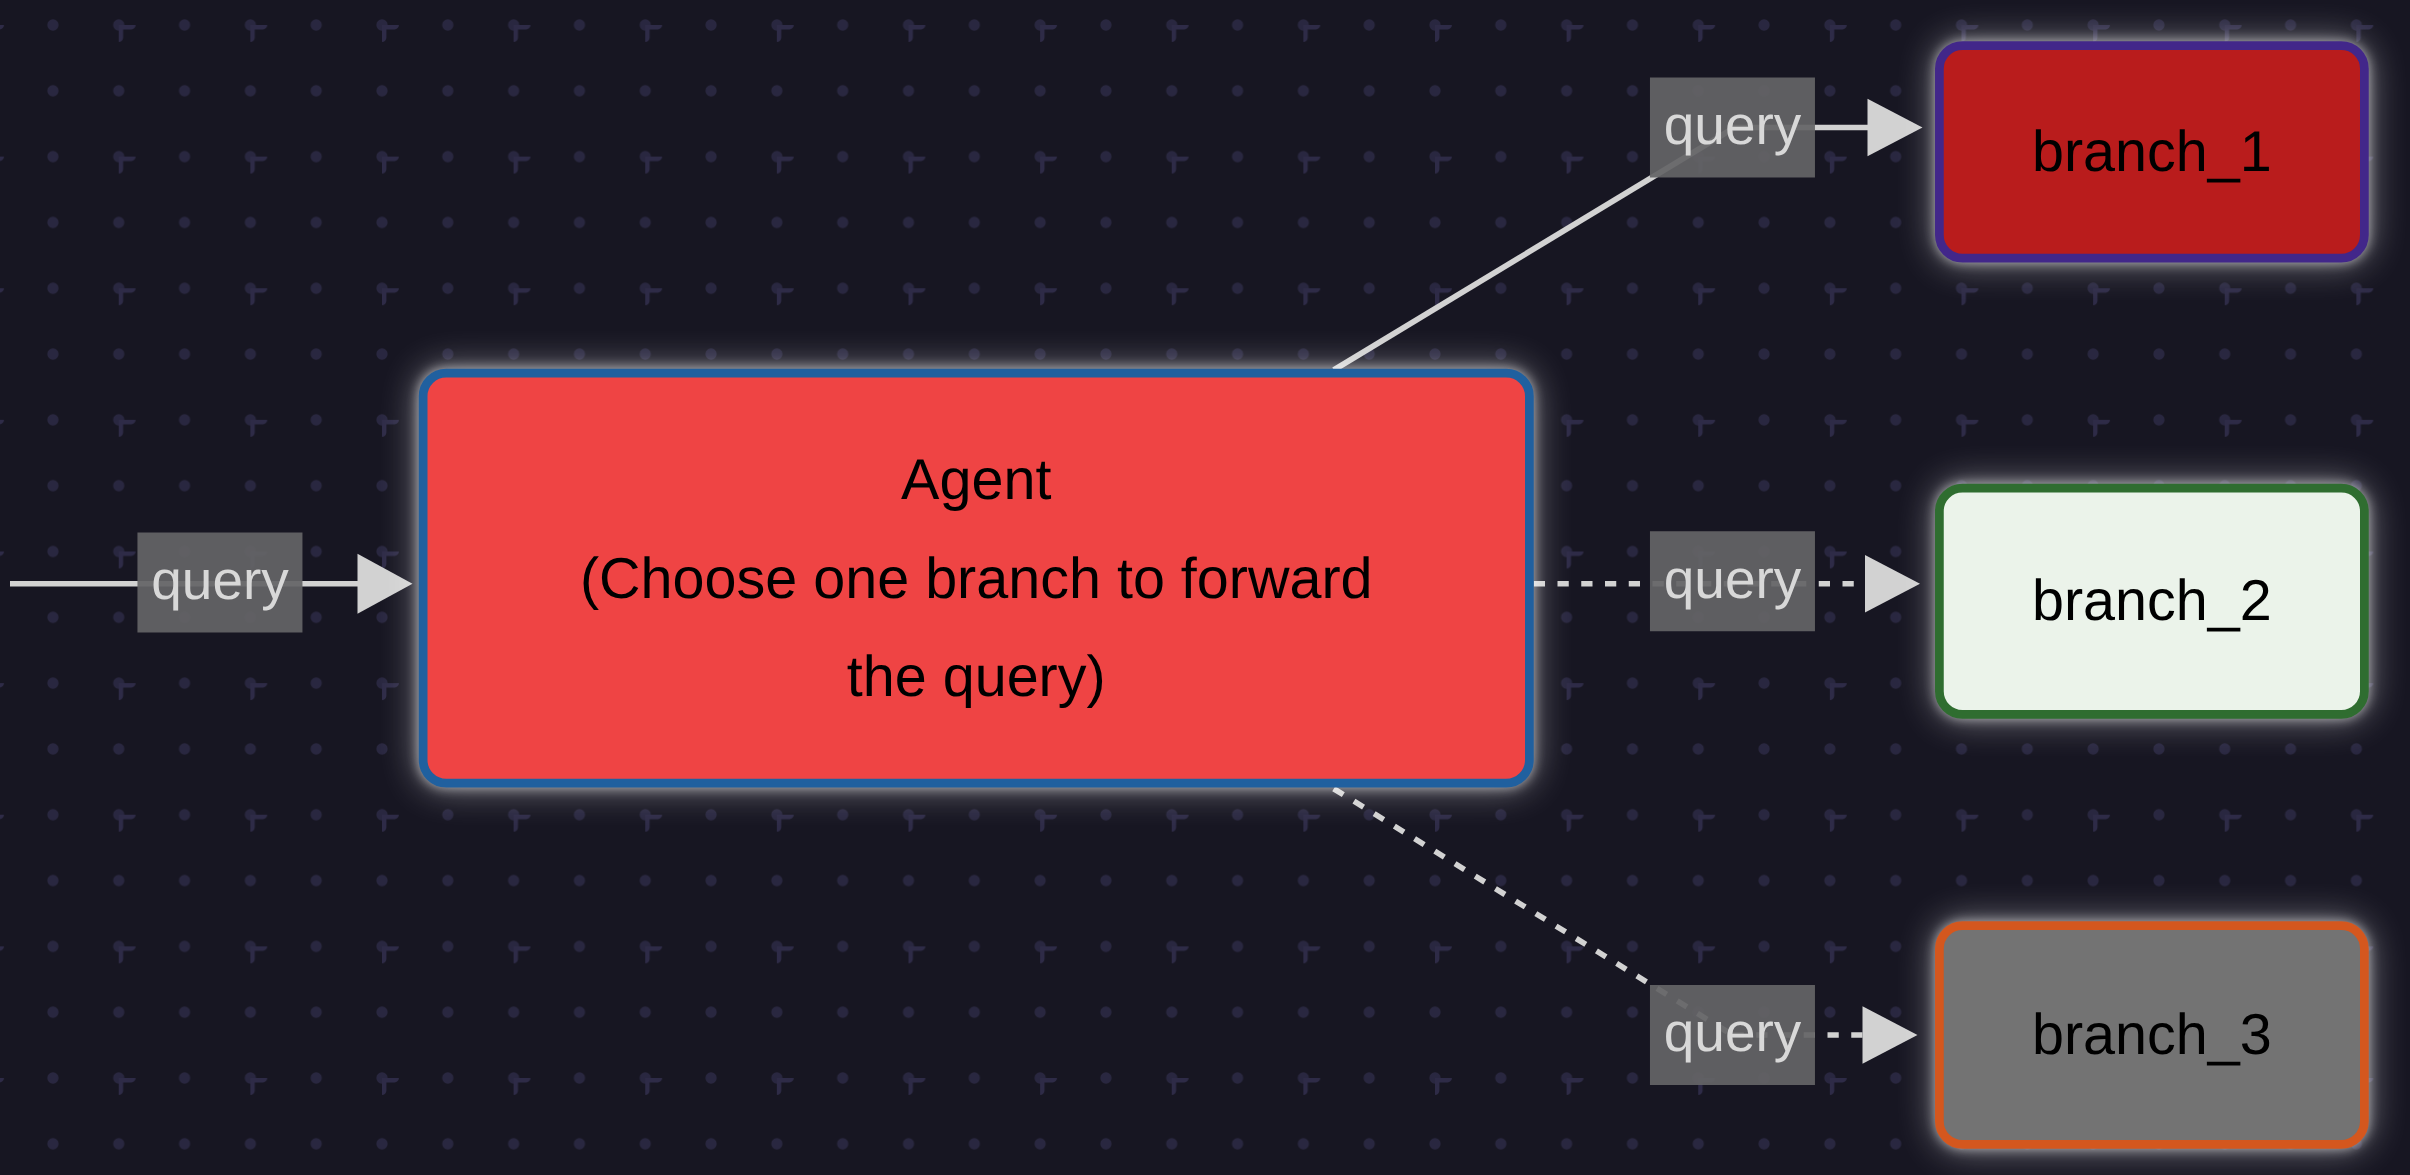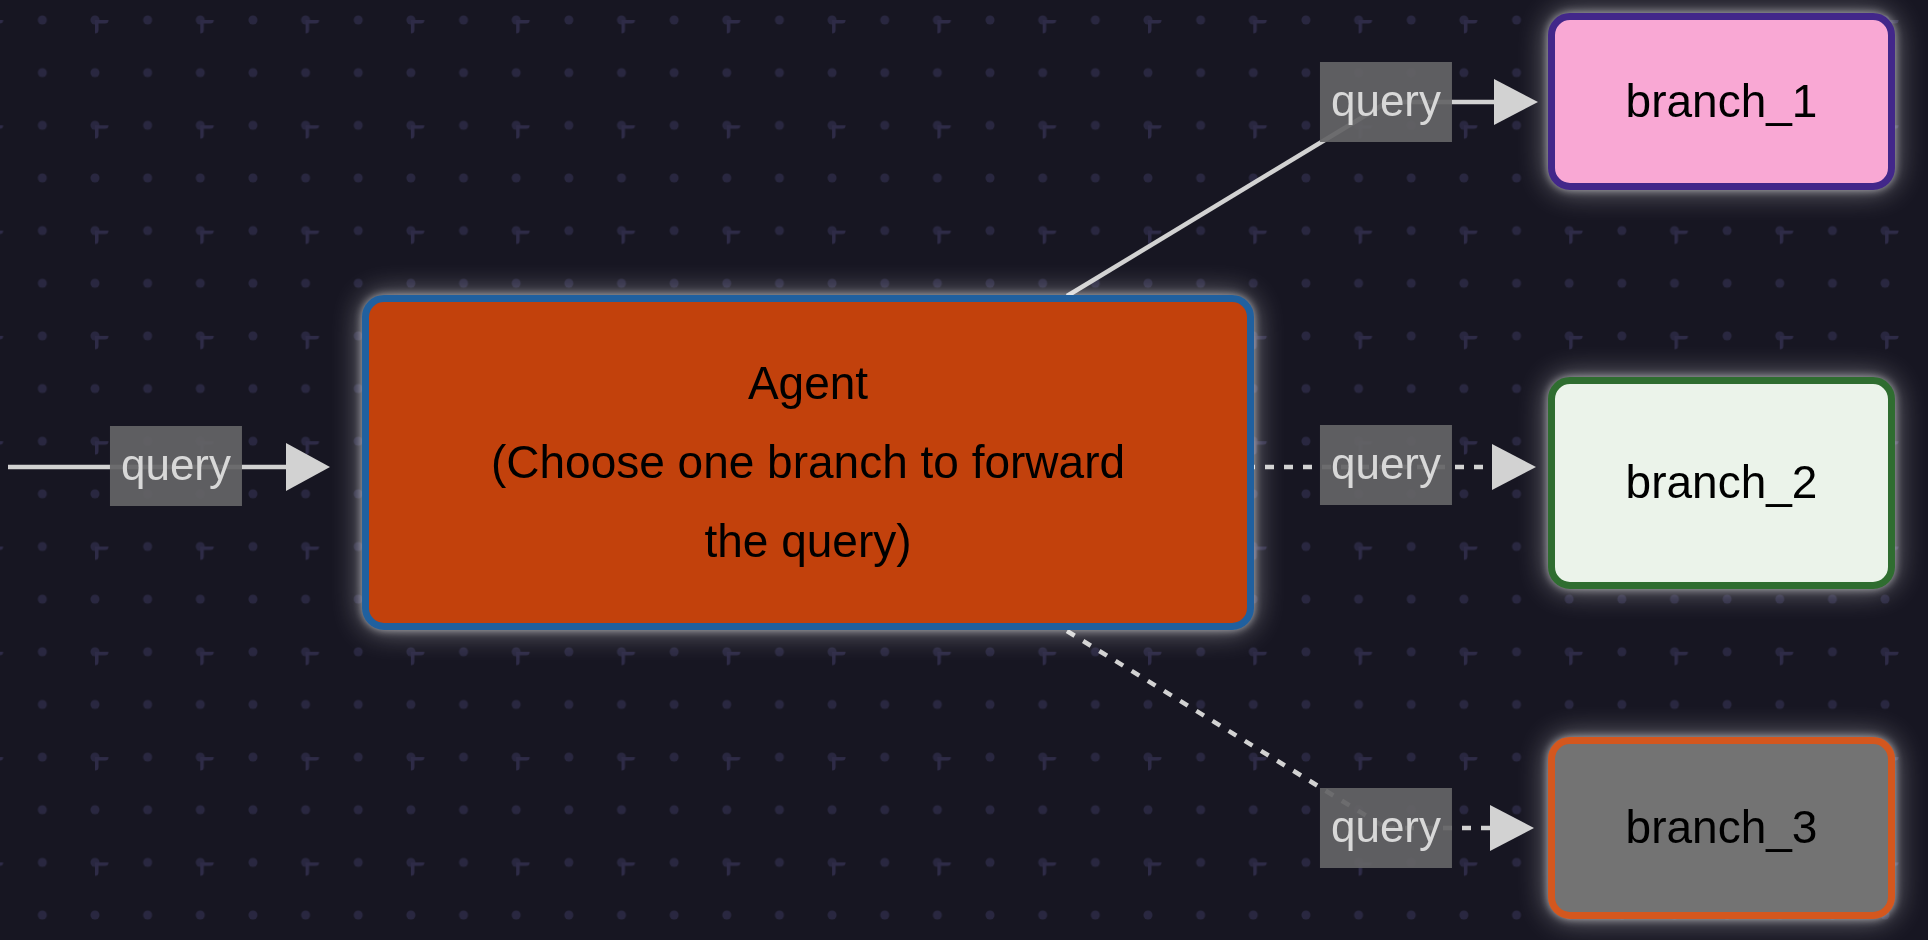--- a/index.html
+++ b/index.html
@@ -32,21 +32,21 @@
     box-shadow: 0 0 9px rgba(255,255,255,0.55), 0 0 30px rgba(255,255,255,0.45);
   }
   .node-label {
     font-size: 46px;
     line-height: 1.72;
     white-space: pre-line;
     color: #000;
   }
   .node-agent    { left: 335px;  top: 295px; width: 892px; height: 335px; }
   .node-branch-1 { left: 1548px; top: 13px;  width: 347px; height: 177px; }
-  .node-branch-2 { left: 1548px; top: 377px; width: 347px; height: 212px; text-align: center; }
+  .node-branch-2 { left: 1548px; top: 387px; width: 347px; height: 188px; text-align: center; }
   .node-branch-3 { left: 1548px; top: 737px; width: 347px; height: 182px; }
   .edge-label {
     position: absolute;
     transform: translate(-50%, -50%);
     background: rgba(100,100,102,0.93);
     color: #d8d8d8;
     font-size: 44px;
     line-height: 1;
     padding: 17px 11px 19px 11px;
     white-space: nowrap;
@@ -87,27 +87,27 @@
     <polygon class="arrow-fill" points="1494,79 1494,125 1538,102" fill="#d2d2d2"></polygon>
 
     <line class="edge-stroke" x1="1227" y1="467" x2="1494" y2="467" stroke="#d2d2d2" stroke-width="4.5" stroke-dasharray="9 10"></line>
     <polygon class="arrow-fill" points="1492,444 1492,490 1536,467" fill="#d2d2d2"></polygon>
 
     <line class="edge-stroke" x1="1067" y1="631" x2="1386" y2="828" stroke="#d2d2d2" stroke-width="4.5" stroke-dasharray="9 10"></line>
     <line class="edge-stroke" x1="1386" y1="828" x2="1492" y2="828" stroke="#d2d2d2" stroke-width="4.5" stroke-dasharray="9 10"></line>
     <polygon class="arrow-fill" points="1490,805 1490,851 1534,828" fill="#d2d2d2"></polygon>
   </svg>
 
-  <div class="node node-agent" style="background: #c2410c; border-color: rgb(32, 96, 159); color: rgb(0, 0, 0); margin-left: 27px;">
+  <div class="node node-agent" style="background: #ef4444; border-color: rgb(32, 96, 159); color: rgb(0, 0, 0);">
     <span class="node-label">Agent
 (Choose one branch to forward
 the query)</span>
   </div>
 
-  <div class="node node-branch-1" style="background: #f9a8d4; border-color: rgb(66, 39, 138); color: rgb(0, 0, 0);">
+  <div class="node node-branch-1" style="background: #b91c1c; border-color: rgb(66, 39, 138); color: rgb(0, 0, 0); margin-top: 20px;">
     <span class="node-label">branch_1</span>
   </div>
 
   <div class="node node-branch-2" style="background: rgb(235, 243, 234); border-color: rgb(47, 109, 48); color: rgb(0, 0, 0);">
     <span class="node-label">branch_2</span>
   </div>
 
   <div class="node node-branch-3" style="background: #737373; border-color: rgb(212, 87, 30); color: rgb(0, 0, 0);">
     <span class="node-label">branch_3</span>
   </div>

